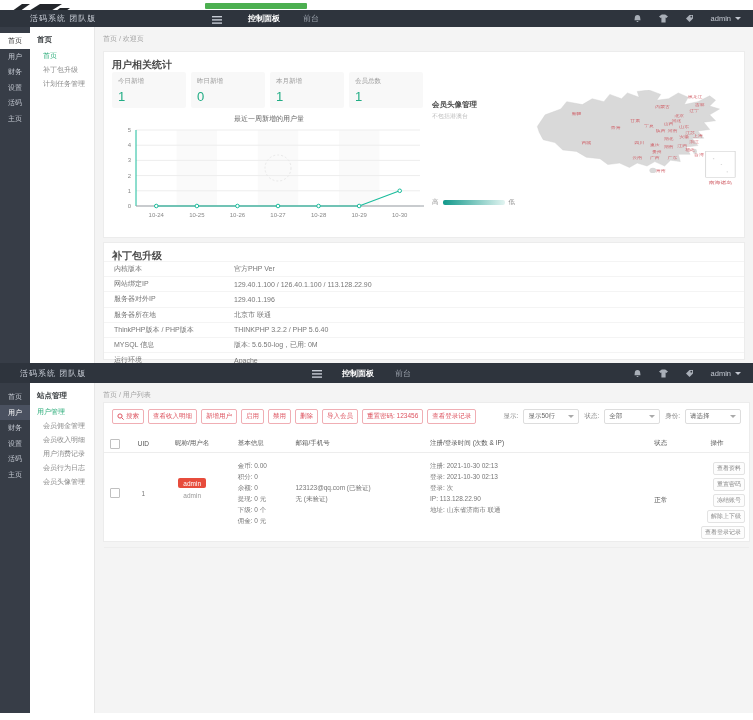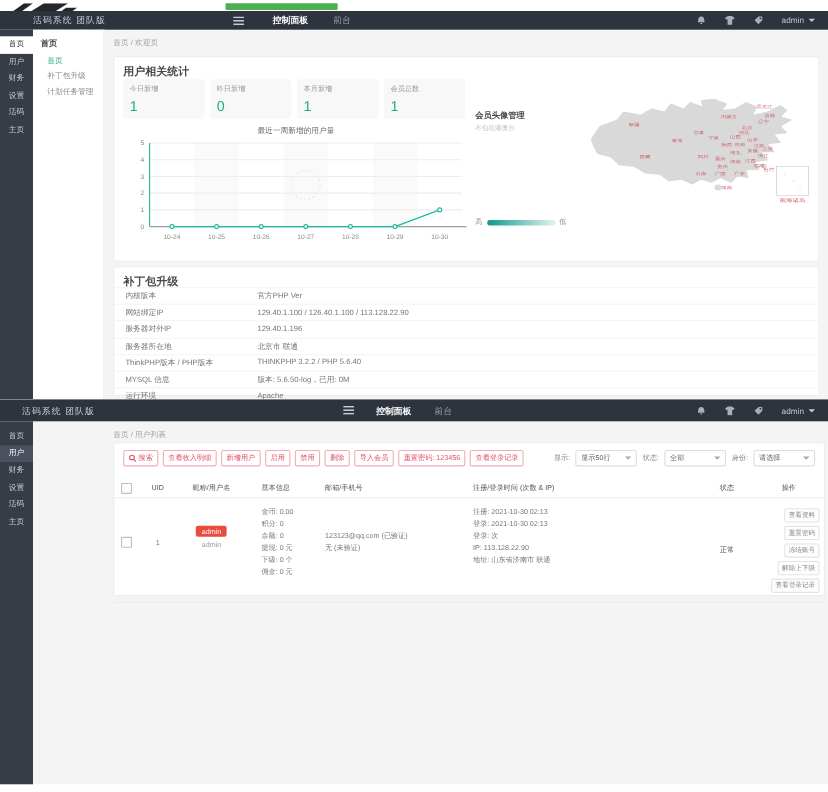--- a/index.html
+++ b/index.html
@@ -351,20 +351,31 @@
 
     <div class="psidebar">
         <div class="pnav-item">首页</div>
         <div class="pnav-item active-dark">用户</div>
         <div class="pnav-item">财务</div>
         <div class="pnav-item">设置</div>
         <div class="pnav-item">活码</div>
         <div class="pnav-item">主页</div>
       </div>
 
+    <div class="ssidebar">
+      <div class="snav-header">站点管理</div>
+      <div class="snav-item lvl1 active">用户管理</div>
+      <div id="bot-snav">
+          <div class="snav-item">会员佣金管理</div>
+          <div class="snav-item">会员收入明细</div>
+          <div class="snav-item">用户消费记录</div>
+          <div class="snav-item">会员行为日志</div>
+          <div class="snav-item">会员头像管理</div>
+        </div>
+    </div>
 
     <div class="content">
       <div class="breadcrumb">首页 / 用户列表</div>
 
       <div class="panel" id="list-card">
         <div id="toolbar">
             <div class="tb-btn">
               <svg width="7" height="7">
                 <circle cx="3" cy="3" r="2.1" fill="none" stroke="#dd5460" stroke-width="1"></circle>
                 <line x1="4.6" y1="4.6" x2="6.6" y2="6.6" stroke="#dd5460" stroke-width="1"></line>

